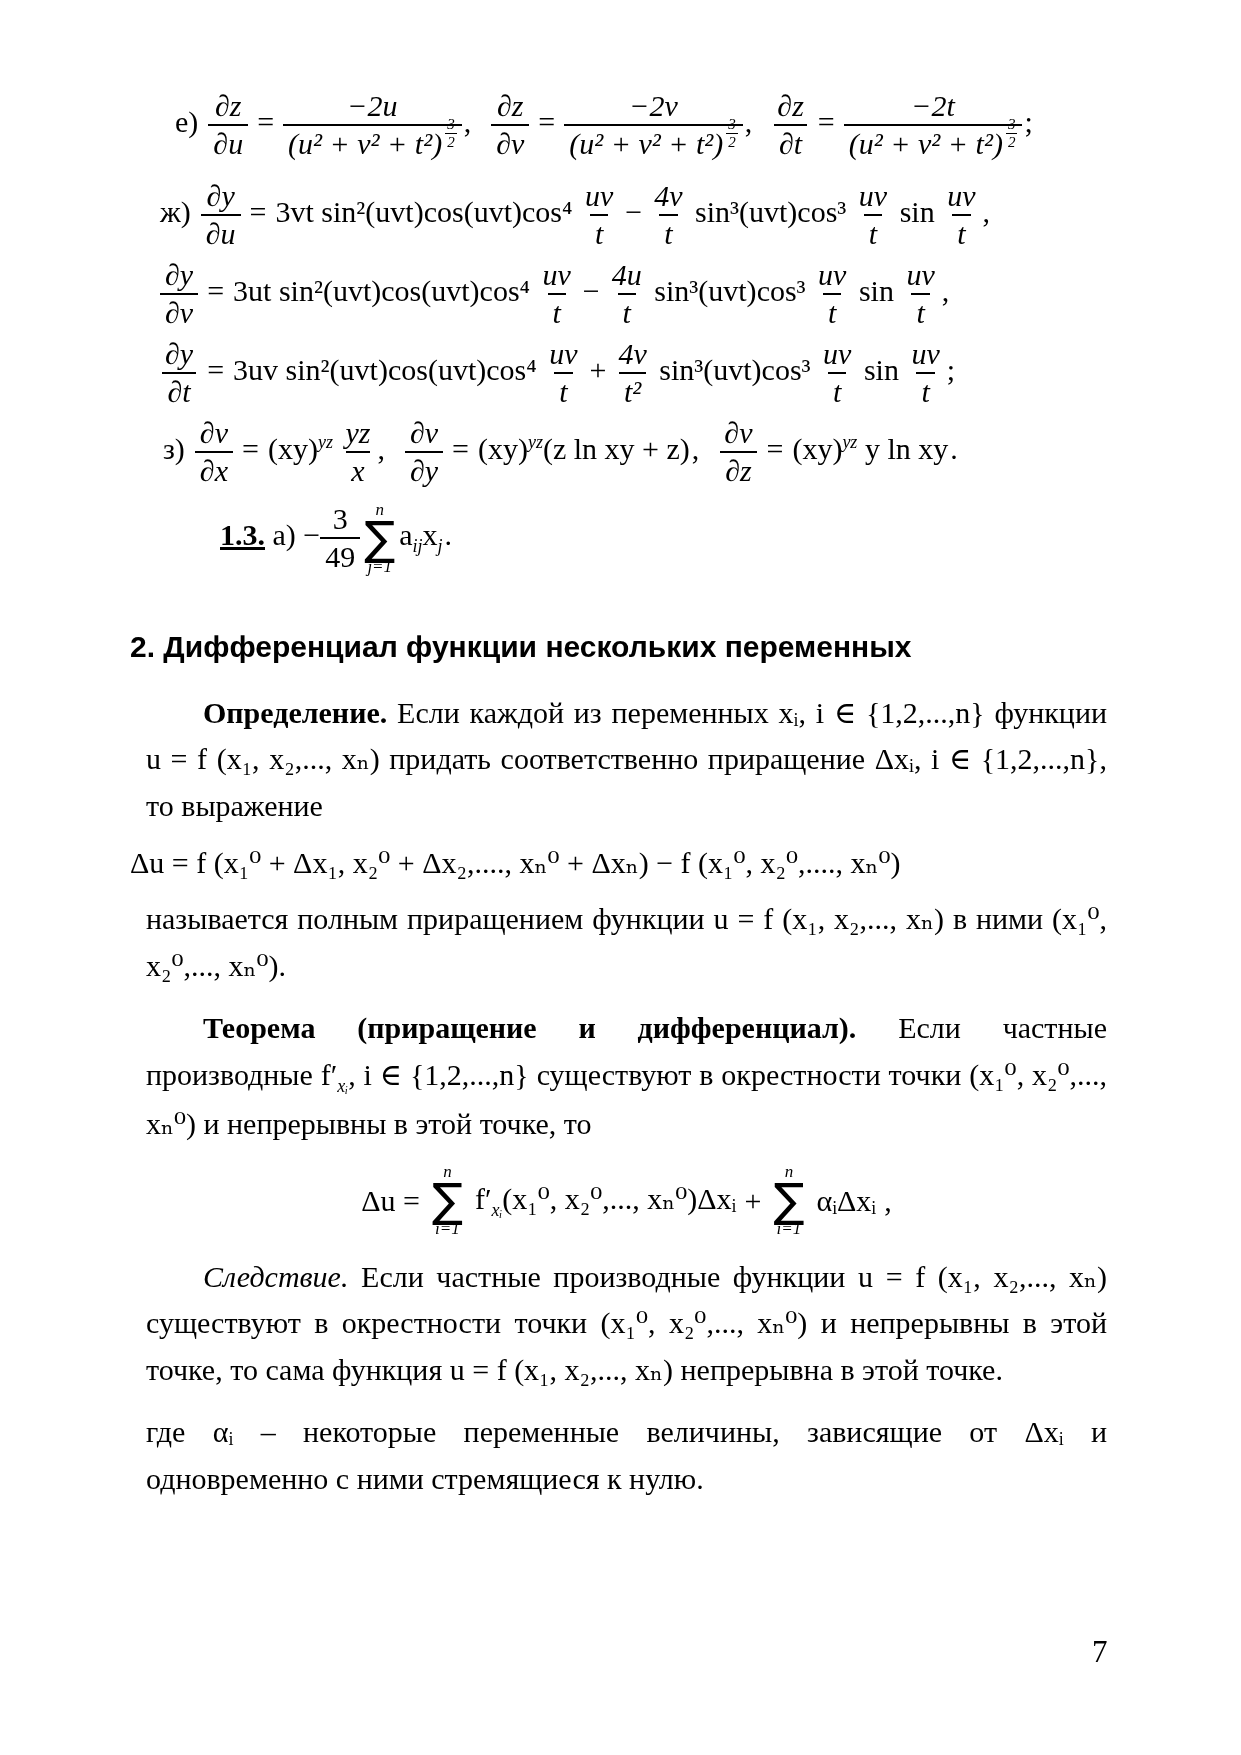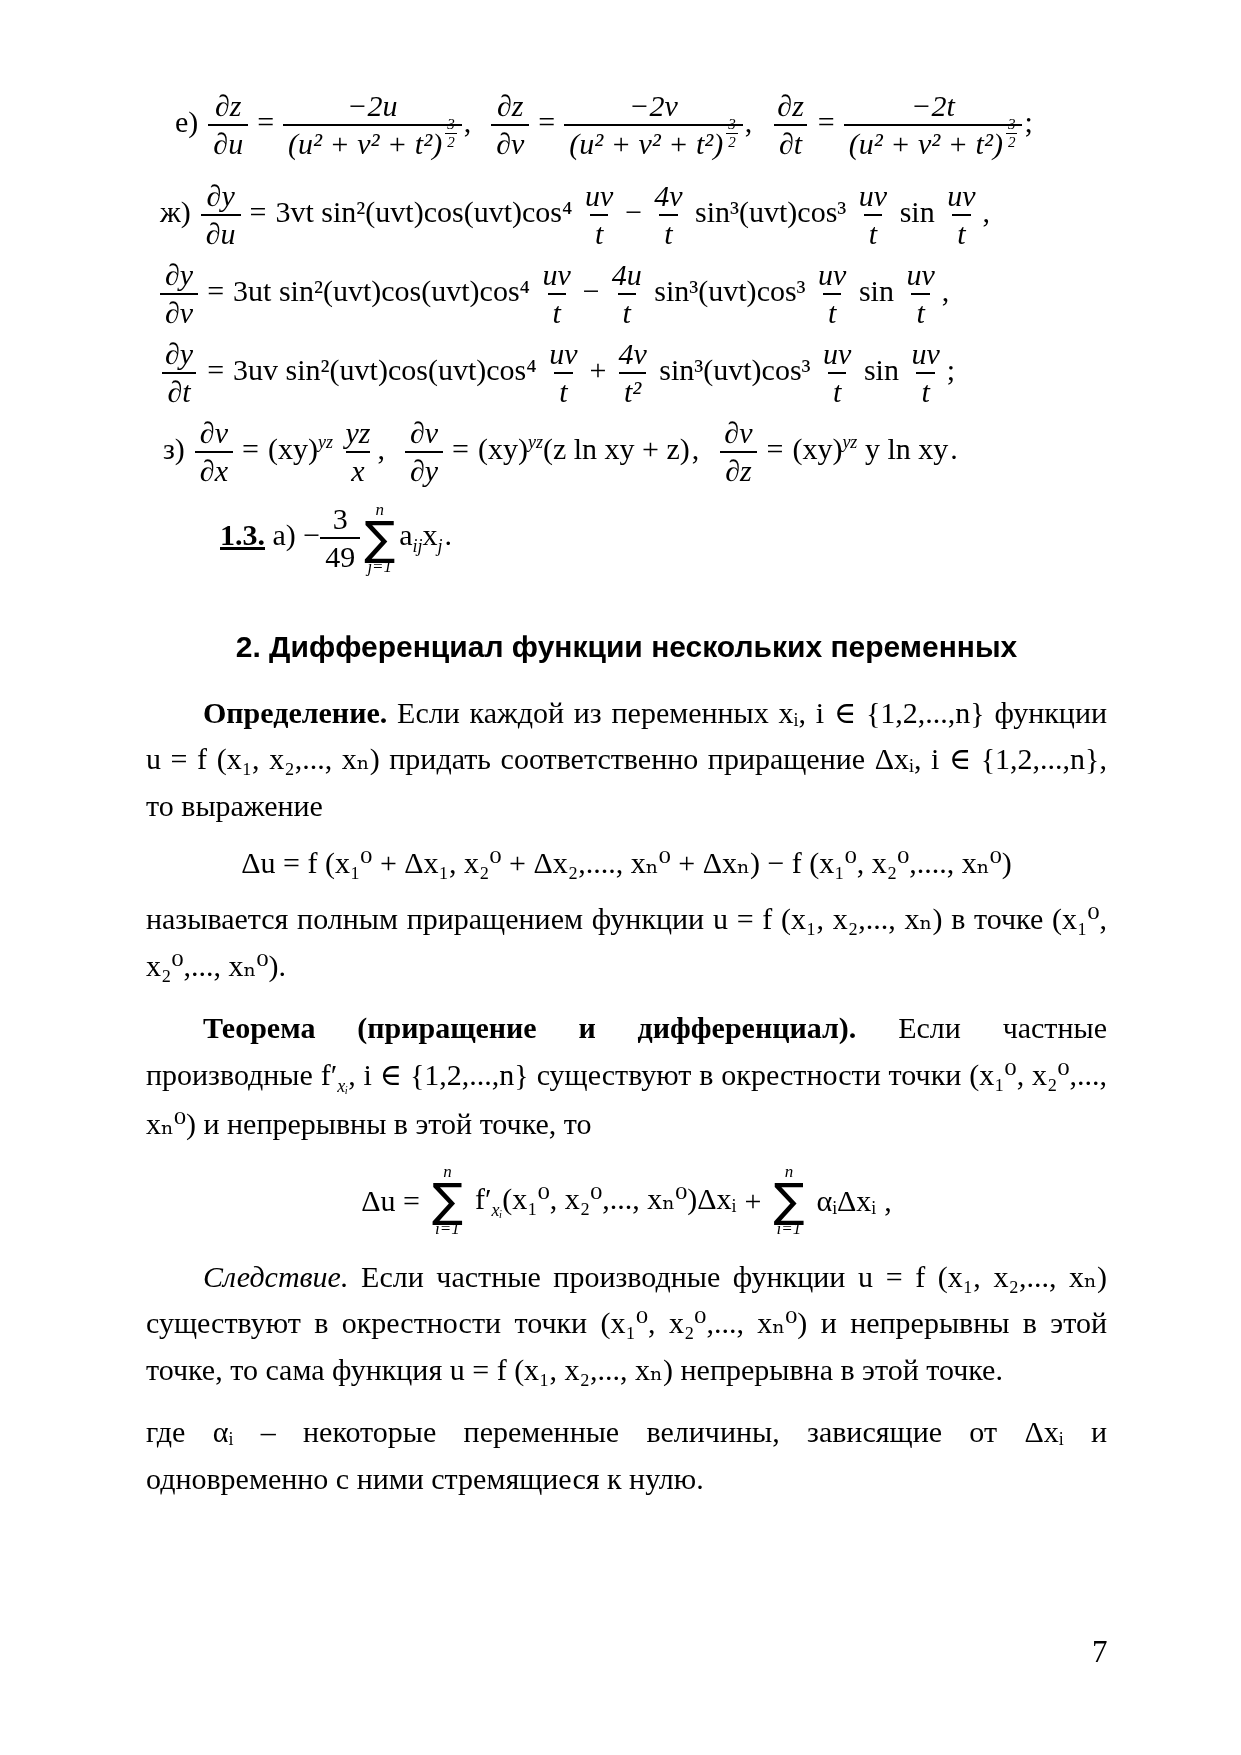--- a/index.html
+++ b/index.html
@@ -55,31 +55,31 @@
   .sum .st, .sum .sb { font-size:17px; font-style:italic; line-height:1.05; }
   .sum .sg { font-size:46px; line-height:0.85; font-style:normal;
              font-family:"DejaVu Sans","DejaVu Serif",sans-serif; }
 
   #row-e   { margin:0 0 16px 45px; }
   #row-zh1, #row-zh2, #row-zh3 { margin:0 0 5px 30px; }
   #row-z   { margin:4px 0 12px 33px; }
   #row-ans { margin:10px 0 0 90px; }
 
   .heading {
-    margin:54px 0 26px; text-align:center;
+    margin:54px 0 26px; 
     font-family:"Liberation Sans","DejaVu Sans",sans-serif;
     font-weight:bold; font-size:30px;
   }
 
   .para { text-align:justify; line-height:1.55; margin:16px; }
   .para.indent { text-indent:57px; }
   .para b { font-weight:bold; }
   .para .lead-it { font-style:italic; }
 
-  .disp  { text-align:center; margin:10px 0 12px; }
+  .disp  { text-align:left; margin:10px 0 12px; }
   .disp2 {
     display:flex; justify-content:center; align-items:center;
     gap:8px; margin:10px 0 14px;
   }
 
   .pagenum { position:absolute; left:1092px; top:1634px; font-size:31px; }
 </style>
 </head>
 <body>
 
@@ -248,21 +248,21 @@
       <span class="it">Δxᵢ, i ∈ {1,2,...,n}</span><span>, то выражение</span>
     </p>
 
     <div class="disp">
       <span class="it">Δu = f (x₁⁰ + Δx₁, x₂⁰ + Δx₂,...., xₙ⁰ + Δxₙ) − f (x₁⁰, x₂⁰,...., xₙ⁰)</span>
     </div>
 
     <p class="para">
       <span>называется полным приращением функции</span>
       <span class="it">u = f (x₁, x₂,..., xₙ)</span>
-      <span>в точке</span>
+      <span>в ними</span>
       <span class="it">(x₁⁰, x₂⁰,..., xₙ⁰)</span><span>.</span>
     </p>
 
     <p class="para indent">
       <b>Теорема (приращение и дифференциал).</b>
       <span>Если частные производные</span>
       <span class="it">f′</span><sub>xᵢ</sub><span>, </span><span class="it">i ∈ {1,2,...,n}</span>
       <span>существуют в окрестности точки</span>
       <span class="it">(x₁⁰, x₂⁰,..., xₙ⁰)</span>
       <span>и непрерывны в этой точке, то</span>

